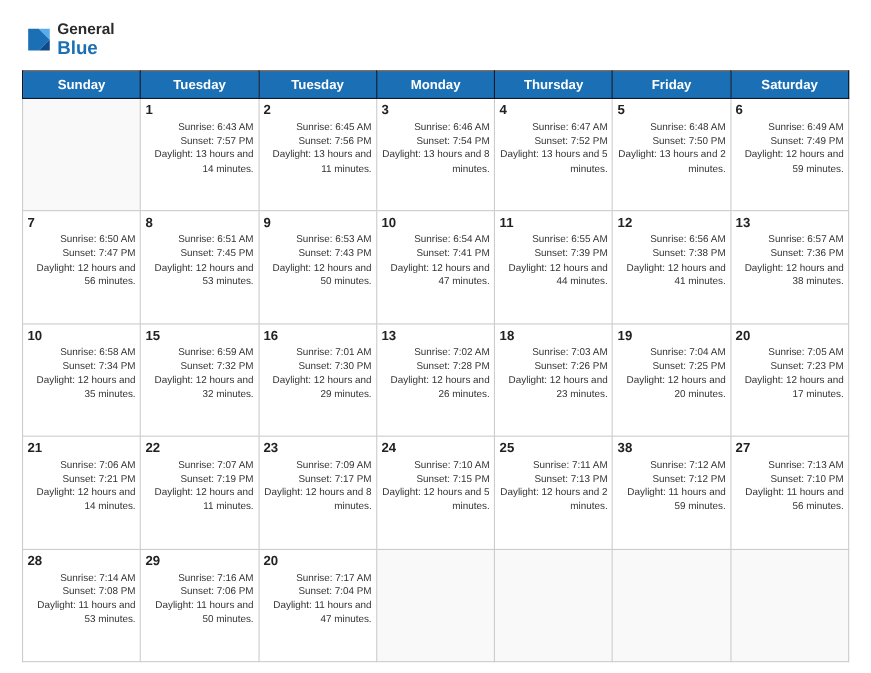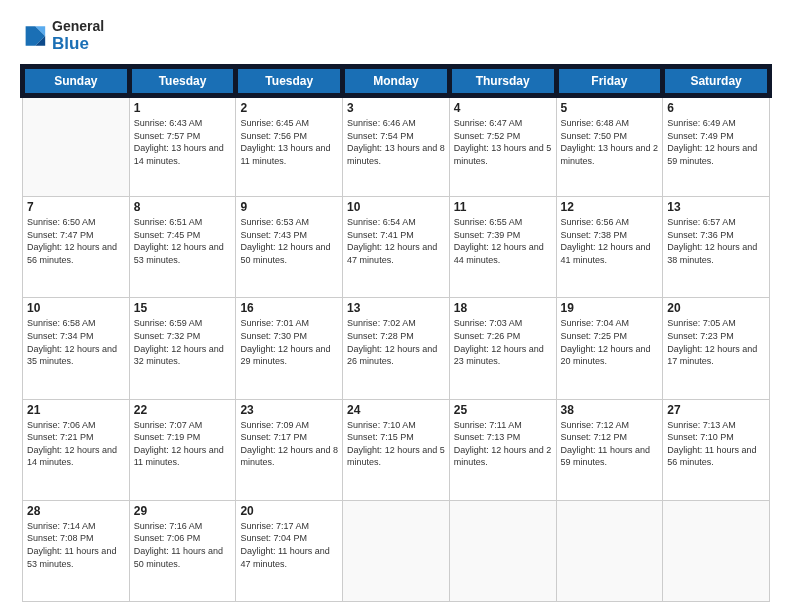--- a/index.html
+++ b/index.html
@@ -51,41 +51,42 @@
       width: 100%;
       table-layout: fixed;
     }
     .calendar th {
       background: #1a6fb5;
       color: #fff;
       font-size: 12px;
       font-weight: bold;
       padding: 5px 4px;
       text-align: center;
-      border: 5px solid #0f172a;
+      border: 1px solid #0f172a;
     }
     .calendar td {
       border: 1px solid #ccc;
       vertical-align: top;
       padding: 3px 4px;
       font-size: 9.5px;
       color: #333;
       height: 80px;
     }
     .day-num {
       font-size: 12px;
       font-weight: bold;
       color: #222;
       display: block;
       margin-bottom: 2px;
     }
     .cell-text {
       font-size: 9px;
       line-height: 1.4;
       color: #333;
+      text-align: right;
     }
     .empty-cell {
       background: #f9f9f9;
     }
   </style>
 </head>
 <body>
 
 <div class="page">
   <div class="header">

